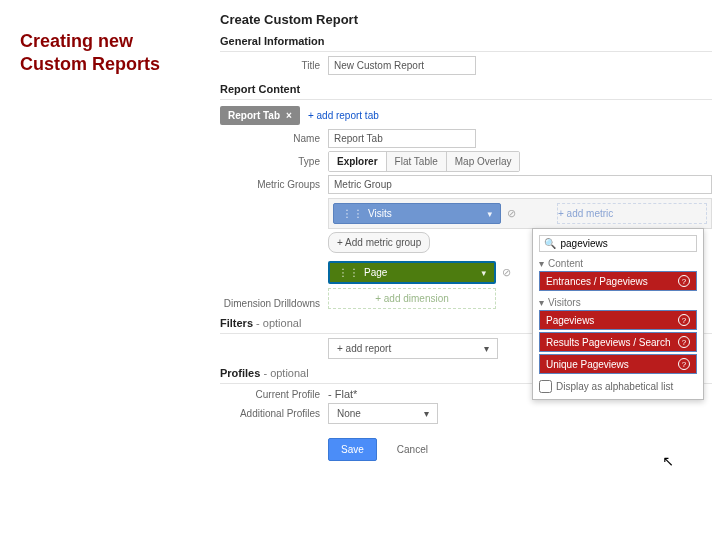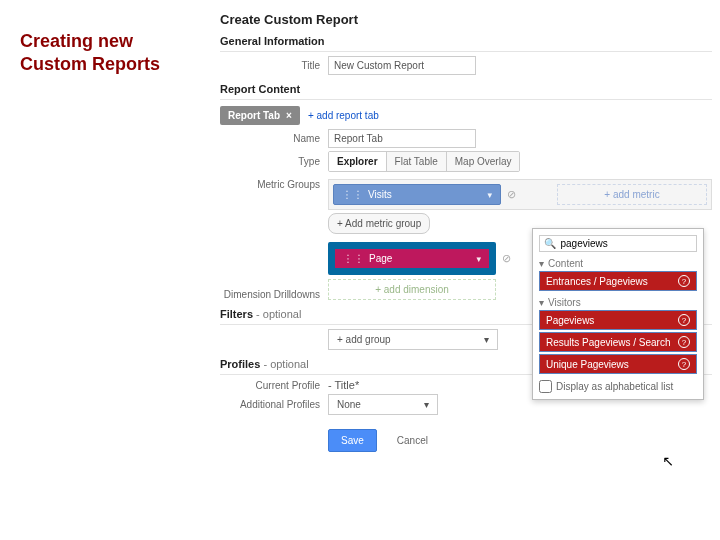--- a/index.html
+++ b/index.html
@@ -120,32 +120,31 @@
     justify-content: space-between;
     font-size: 10px;
     color: #fff;
     padding: 4px 8px;
     border-radius: 2px;
     width: 168px;
   }
   .pill .grip { letter-spacing: 1px; opacity: .8; margin-right: 4px; }
   .pill .caret { font-size: 9px; opacity: .9; }
   .pill-blue { background: #6f96d1; border: 1px solid #5a82bf; }
-  .pill-green { background: #be185d; border: 7px solid #0369a1; }
+  .pill-green { background: #4d7c0f; border: 2px solid #0369a1; }
   .pill-x {
     color: #aaa;
     font-size: 11px;
     margin-left: 6px;
     cursor: pointer;
   }
   .add-metric-cell {
     border: 1px dashed #cfd8e8;
     color: #8aa4d4;
     font-size: 10px;
-    text-align: center;
     padding: 4px 0;
     width: 150px;
     cursor: pointer;
   }
   .add-dim-row {
     border: 1px dashed #c9dfc0;
     color: #9ab889;
     font-size: 10px;
     text-align: center;
     padding: 4px 8px;
@@ -299,20 +298,21 @@
         <div class="opt sel">Explorer</div>
         <div class="opt">Flat Table</div>
         <div class="opt">Map Overlay</div>
       </div>
     </div>
   </div>
 
   <div class="row" style="align-items:flex-start;">
     <div class="lbl" style="padding-top:4px;">Metric Groups</div>
     <div class="fld" style="flex-direction:column; align-items:stretch;">
+      <input class="text" style="width: 100%;" value="Metric Group">
       <div class="metric-row-wrap">
         <div style="display:flex; align-items:center;text-align:center;">
           <div class="pill pill-blue">
             <span><span class="grip">⋮⋮</span><span>Visits</span></span>
             <span class="caret">▾</span>
           </div>
           <span class="pill-x">⊘</span>
         </div>
         <div style="flex:1;"></div>
         <div class="add-metric-cell">+ add metric</div>
@@ -341,33 +341,33 @@
     </div>
   </div>
 
   <div class="section-head">
     <span>Filters</span><span class="optional"> - optional</span>
   </div>
   <div class="row">
     <div class="lbl"></div>
     <div class="fld">
       <div class="filter-dd">
-        <span>+ add group</span>
+        <span>+ add report</span>
         <span>▾</span>
       </div>
     </div>
   </div>
 
   <div class="section-head">
     <span>Profiles</span><span class="optional"> - optional</span>
   </div>
   <div class="row">
     <div class="lbl">Current Profile</div>
     <div class="fld">
-      <span style="color:#555;">- Title*</span>
+      <span style="color:#555;">- Flat*</span>
     </div>
   </div>
   <div class="row">
     <div class="lbl">Additional Profiles</div>
     <div class="fld">
       <div class="filter-dd" style="width:110px;">
         <span>None</span>
         <span>▾</span>
       </div>
     </div>

